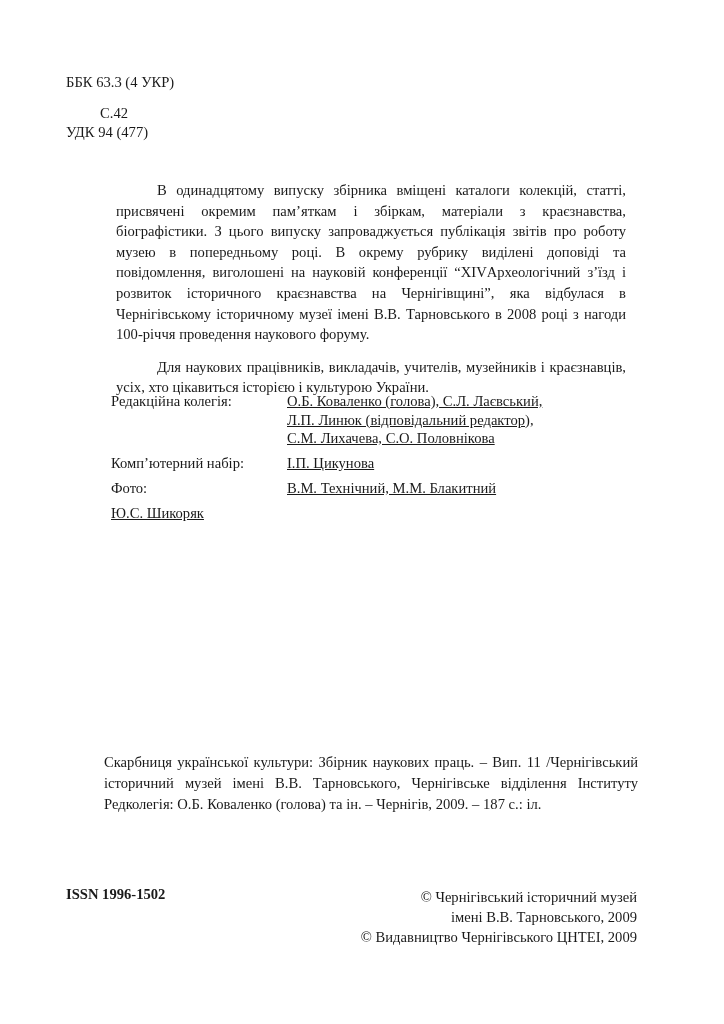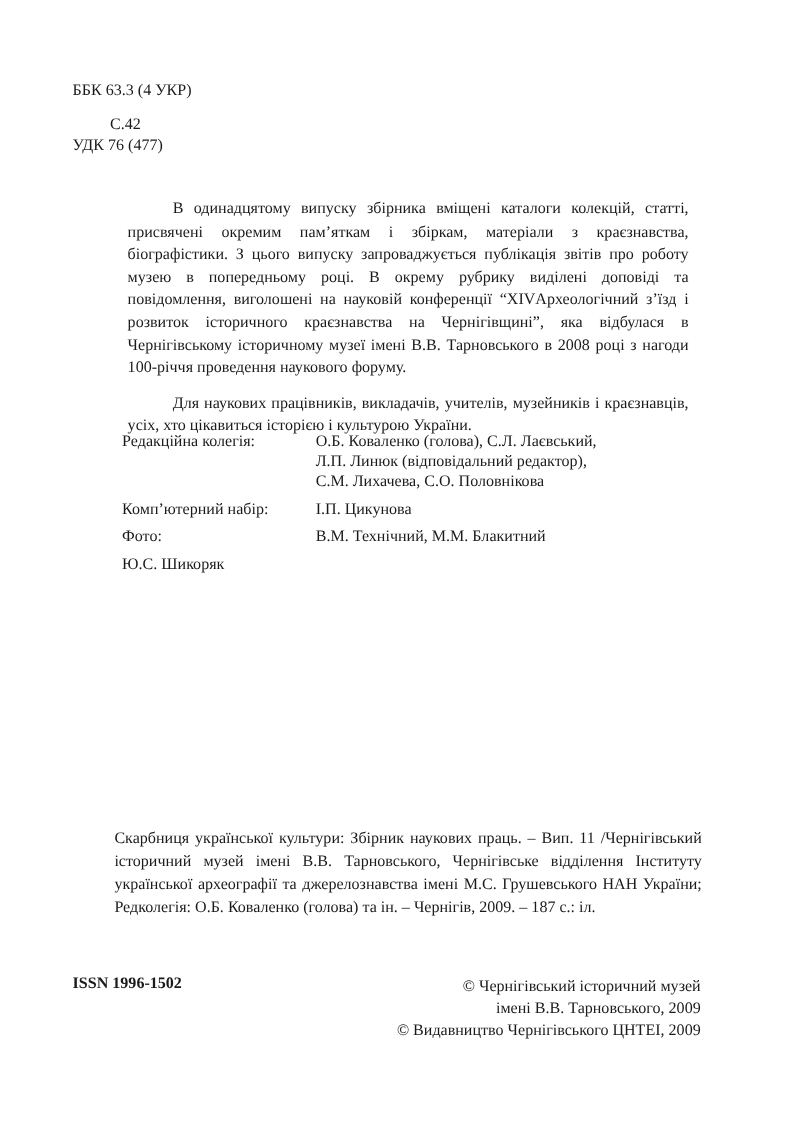--- a/index.html
+++ b/index.html
@@ -12,37 +12,37 @@
   .hdr { left: 66px; top: 73px; line-height: 19px; }
   .hdr .indent { padding-left: 34px; margin-top: 12px; }
   .summary {
     left: 104px; top: 168px; width: 534px;
     line-height: 20.6px; text-align: justify;
   }
   .summary p { margin: 12px; text-indent: 41px; text-align: justify; }
   .credits { left: 111px; top: 392px; width: 470px; }
   .credit-row { display: flex; line-height: 18.5px; margin-bottom: 6.5px; }
   .credit-row .label { width: 176px; flex: none; }
-  .credit-row .value { flex: 1; }
+  .credit-row .value { flex: 1; text-decoration: underline; }
   .citation {
     left: 104px; top: 752px; width: 534px;
     line-height: 21px; text-align: justify;
   }
   .citation span.line { display: block; text-align: justify; text-align-last: justify; }
   .citation span.line.last { text-align-last: left; }
   .issn { left: 66px; top: 886px; font-weight: bold; }
   .copyright { right: 87px; top: 887px; text-align: right; line-height: 20px; }
 </style>
 </head>
 <body>
 
 <div class="abs hdr">
   <div>ББК 63.3 (4 УКР)</div>
   <div class="indent">С.42</div>
-  <div>УДК 76 (477)</div>
+  <div>УДК 94 (477)</div>
 </div>
 
 <div class="abs summary">
   <p>В одинадцятому випуску збірника вміщені каталоги колекцій, статті, присвячені окремим пам’яткам і збіркам, матеріали з краєзнавства, біографістики. З цього випуску запроваджується публікація звітів про роботу музею в попередньому році. В окрему рубрику виділені доповіді та повідомлення, виголошені на науковій конференції “XIVАрхеологічний з’їзд і розвиток історичного краєзнавства на Чернігівщині”, яка відбулася в Чернігівському історичному музеї імені В.В. Тарновського в 2008 році з нагоди 100-річчя проведення наукового форуму.</p>
   <p>Для наукових працівників, викладачів, учителів, музейників і краєзнавців, усіх, хто цікавиться історією і культурою України.</p>
 </div>
 
 <div class="abs credits">
   <div class="credit-row">
     <div class="label">Редакційна колегія:</div>
@@ -61,21 +61,20 @@
     <div class="value">В.М. Технічний, М.М. Блакитний</div>
   </div>
   <div class="credit-row">
     <div class="value">Ю.С. Шикоряк</div>
   </div>
 </div>
 
 <div class="abs citation">
   <span class="line">Скарбниця української культури: Збірник наукових праць. – Вип. 11 /Чернігівський</span>
   <span class="line">історичний музей імені В.В. Тарновського, Чернігівське відділення Інституту</span>
-  <span class="line">української археографії та джерелознавства імені М.С. Грушевського НАН України;</span>
   <span class="line last">Редколегія: О.Б. Коваленко (голова) та ін. – Чернігів, 2009. – 187 с.: іл.</span>
 </div>
 
 <div class="abs issn">ISSN 1996-1502</div>
 
 <div class="abs copyright">
   <div>© Чернігівський історичний музей</div>
   <div>імені В.В. Тарновського, 2009</div>
   <div>© Видавництво Чернігівського ЦНТЕІ, 2009</div>
 </div>

